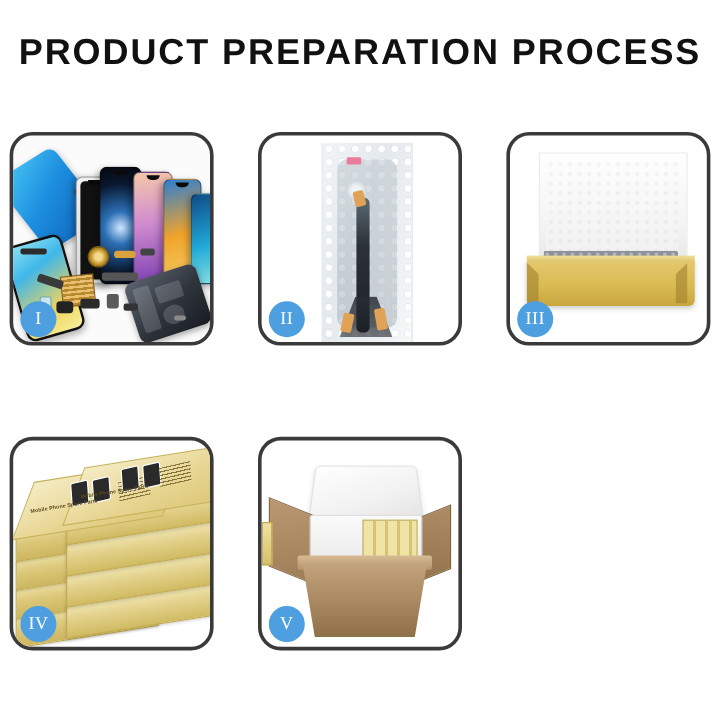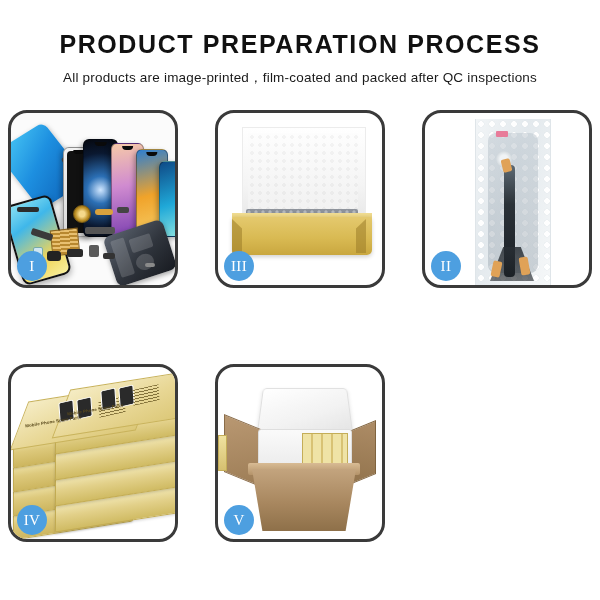--- a/index.html
+++ b/index.html
@@ -6,21 +6,21 @@
   body{
     width:600px;height:600px;background:#ffffff;
     font-family:"Liberation Sans", sans-serif;
     overflow:hidden;position:relative;
   }
   .page{width:600px;height:600px;position:relative;}
 
   
   .header{width:600px;text-align:center;padding-top:26px;box-sizing:border-box;}
   .title{
-    font-size:25px;font-weight:bold;letter-spacing:1.6px;color:#111;
+    font-size:30px;font-weight:bold;letter-spacing:1.6px;color:#111;
     line-height:36px;white-space:nowrap;
   }
   .subtitle{
     font-size:13.5px;color:#1a1a1a;line-height:20px;margin-top:6px;
     letter-spacing:.2px;white-space:nowrap;
   }
 
   
   .grid{
     position:absolute;left:8px;top:110px;width:584px;
@@ -304,21 +304,20 @@
   .p6 .tape.t1{left:36px;top:72px;width:14px;height:12px;transform:skewY(16deg);}
   .p6 .tape.t2{left:36px;top:116px;width:14px;height:12px;transform:skewY(16deg);}
 </style>
 </head>
 <body>
 
 <div class="page">
 
   <div class="header">
     <div class="title">PRODUCT PREPARATION PROCESS</div>
-    <div class="subtitle">All products are image-printed，film-coated and packed after QC inspections</div>
   </div>
 
   <div class="grid">
 
     <div class="panel p1">
       <div class="stage">
         <div class="flexoled"></div>
         <div class="fan">
           <div class="ph ph1">
               <div class="notch"></div>
@@ -350,46 +349,46 @@
         <div class="prt f"></div>
         <div class="prt g"></div>
         <div class="prt h"></div>
         <div class="prt i"></div>
         <div class="prt j"></div>
         <div class="prt k"></div>
       </div>
       <div class="badge">I</div>
     </div>
 
-    <div class="panel p3">
-      <div class="stage">
-        <div class="lid"></div>
-        <div class="lidfoam"></div>
-        <div class="graybar"></div>
-        <div class="boxrim"></div>
-        <div class="boxbody"></div>
-        <div class="corner l"></div>
-        <div class="corner r"></div>
-      </div>
-      <div class="badge">III</div>
-    </div>
-
     <div class="panel p2">
       <div class="stage">
         <div class="wrap">
           <div class="inner"></div>
           <div class="tab"></div>
           <div class="cable"></div>
           <div class="spread"></div>
           <div class="conn c1"></div>
           <div class="conn c2"></div>
           <div class="conn c3"></div>
         </div>
       </div>
       <div class="badge">II</div>
+    </div>
+
+    <div class="panel p3">
+      <div class="stage">
+        <div class="lid"></div>
+        <div class="lidfoam"></div>
+        <div class="graybar"></div>
+        <div class="boxrim"></div>
+        <div class="boxbody"></div>
+        <div class="corner l"></div>
+        <div class="corner r"></div>
+      </div>
+      <div class="badge">III</div>
     </div>
 
     <div class="panel p4">
       <div class="stage">
         <div class="stk">
           <div class="bx bxD"></div>
           <div class="bx bxC"></div>
           <div class="bx bxB"></div>
           <div class="bx bxA"></div>
           <div class="bx2 bx2D"></div>

